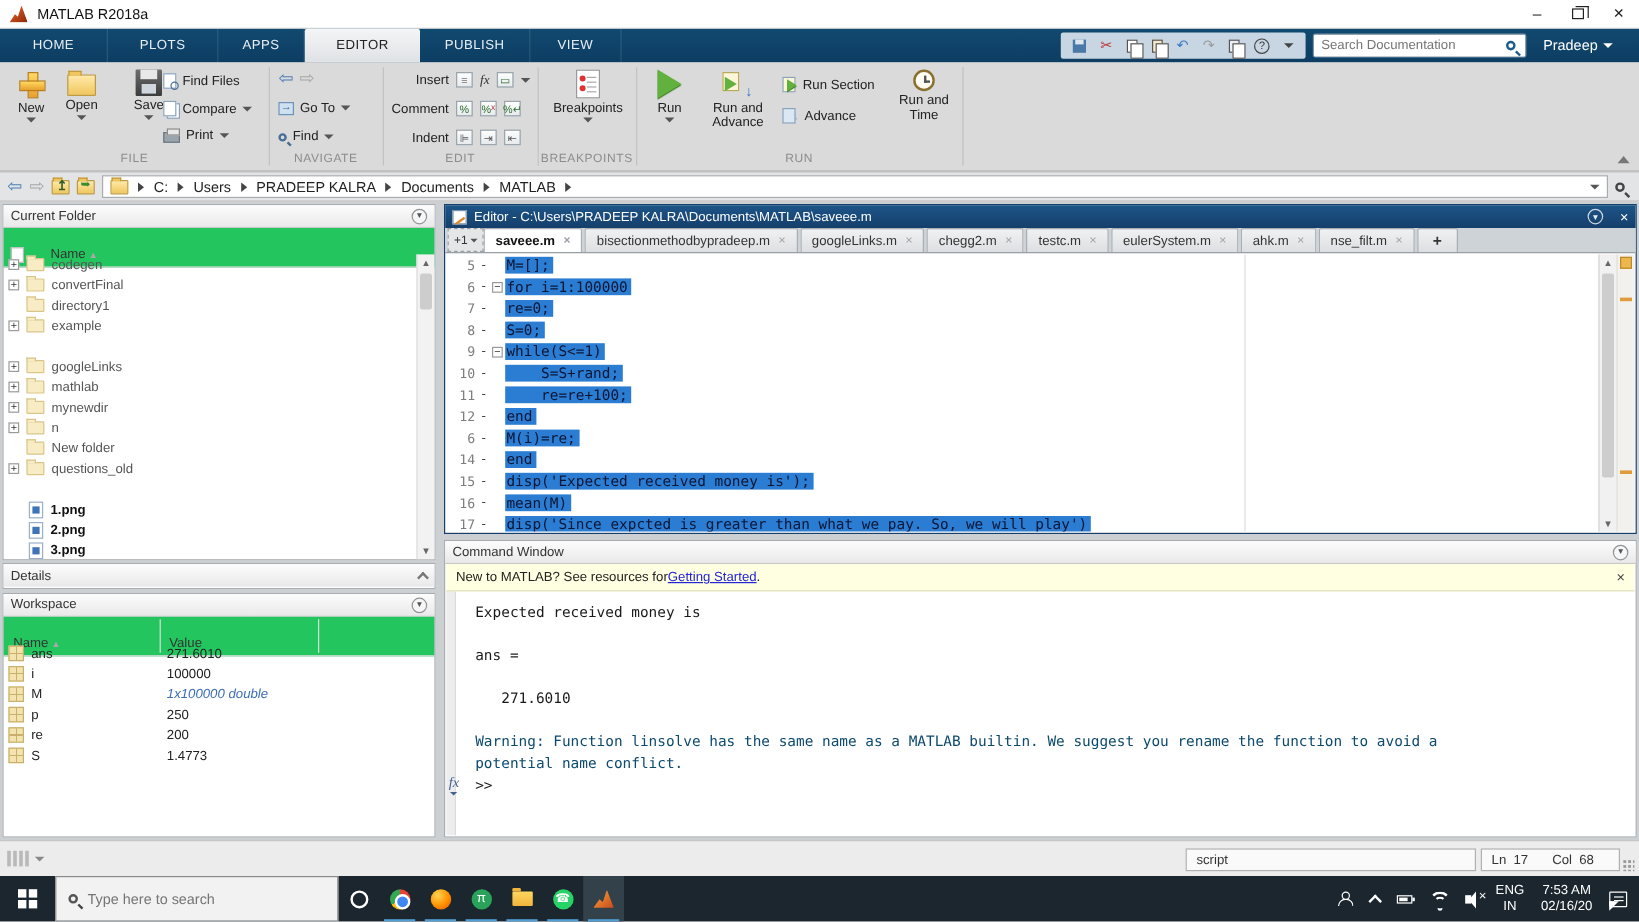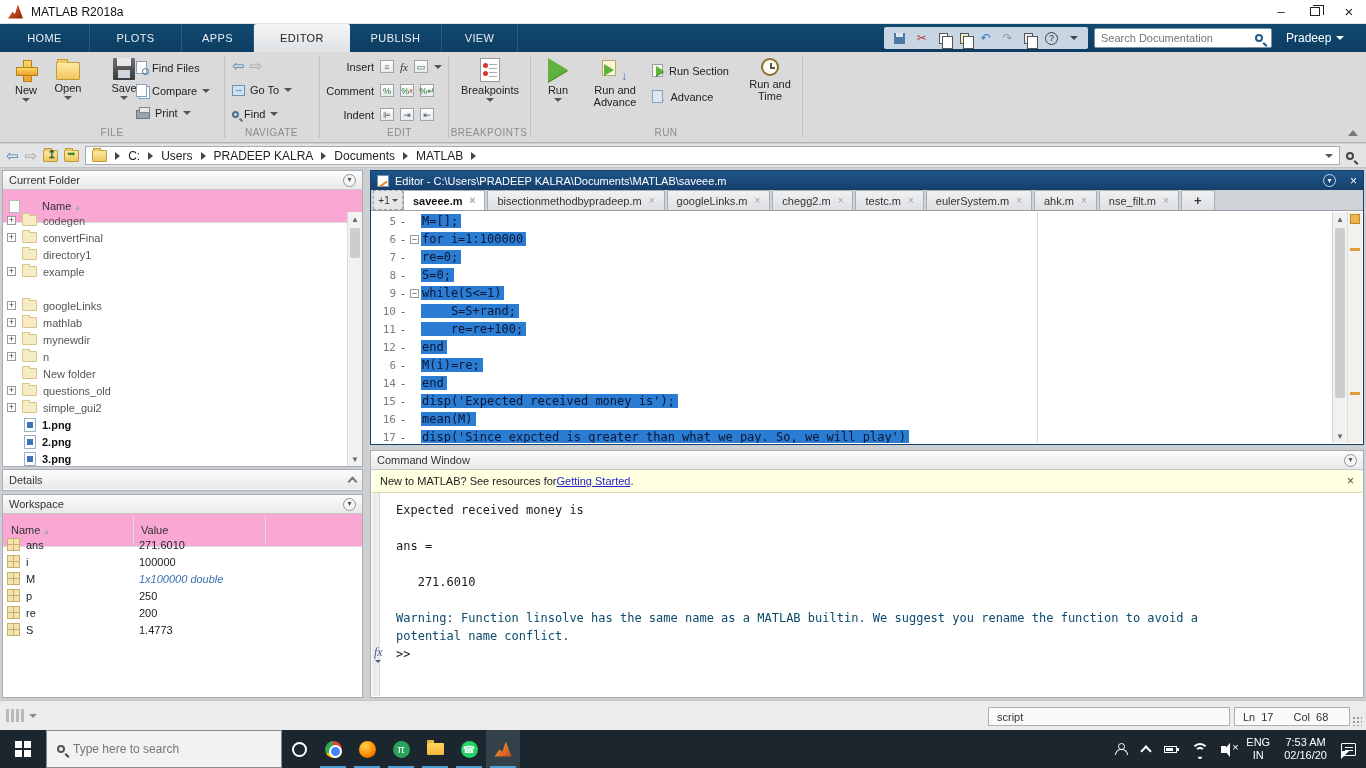--- a/index.html
+++ b/index.html
@@ -85,21 +85,21 @@
 .upfold::after{content:"↥";position:absolute;left:3px;top:-3px;color:#2c5e2c;font-size:11px;font-weight:bold}
 .grnfold::after{content:"➥";position:absolute;left:2px;top:-3px;color:#3d8b2f;font-size:10px}
 .mag-dark{width:8px;height:8px;border:2px solid #444;border-radius:50%;position:relative}
 .mag-dark::after{content:"";position:absolute;width:2px;height:5px;background:#444;transform:rotate(-45deg);left:7px;top:6px}
 
 .panel{position:absolute;background:#fff;border:1px solid #a9adb1}
 .phead{height:19px;background:linear-gradient(#fcfcfc,#e9e9e9);border-bottom:1px solid #c8c8c8;display:flex;align-items:center;padding:0 6px;font-size:11px;color:#333}
 .circ{margin-left:auto;width:13px;height:13px;border:1px solid #909498;border-radius:50%;background:#f6f6f6;display:flex;align-items:center;justify-content:center}
 .circ::before{content:"▾";font-size:8px;color:#555;line-height:1}
 .chevup{margin-left:auto;width:7px;height:7px;border-left:2px solid #777;border-top:2px solid #777;transform:rotate(45deg);margin-top:4px}
-.colhead{height:22px;border-bottom:1px solid #dcdcdc;display:flex;align-items:center;padding:16px 6px;font-size:11px;color:#333;background:#f9a8d4}
+.colhead{height:22px;border-bottom:1px solid #dcdcdc;display:flex;align-items:flex-start;padding:16px 6px;font-size:11px;color:#333;background:#22c55e}
 .sort::after{content:"▴";color:#a9a9a9;font-size:9px;margin-left:4px}
 .pageic{width:11px;height:13px;background:#fff;border:1px solid #b9b9b9;margin-right:22px}
 .cfrow{left:0;right:15px;height:17px;display:flex;align-items:center;gap:6px;padding-left:4px;font-size:11px;color:#555}
 .expander{width:9px;height:9px;border:1px solid #9a9a9a;background:#fff;font-size:9px;line-height:7px;text-align:center;color:#333;flex:0 0 auto}
 .expander::before{content:"+"}
 .noexp{width:9px;flex:0 0 auto}
 .folder-ic{width:15px;height:11px;background:#f7ecc4;border:1px solid #d9c58a;border-radius:1px;position:relative;flex:0 0 auto}
 .folder-ic::before{content:"";position:absolute;top:-3px;left:-1px;width:6px;height:2px;background:#f7ecc4;border:1px solid #d9c58a;border-bottom:none}
 .img-ic{width:12px;height:14px;background:#fff;border:1px solid #9ab0c8;position:relative;flex:0 0 auto;margin-left:2px}
 .img-ic::before{content:"";position:absolute;left:2px;top:3px;right:2px;bottom:3px;background:#3f74b8}
@@ -296,21 +296,21 @@
     <span class="mini">%</span>
     <span class="mini">%<i style="font-style:normal;color:#b33;font-size:7px">x</i></span>
     <span class="mini">%↵</span>
   </div>
   <div class="editrow" style="left:326px;top:56px">
     <span class="editlbl">Indent</span>
     <span class="mini" style="color:#555">⊫</span>
     <span class="mini" style="color:#555">⇥</span>
     <span class="mini" style="color:#555">⇤</span>
   </div>
-  <div class="rsec-label" style="left:335px;width:129px">EDIT</div>
+  <div class="rsec-label" style="left:319px;width:129px">EDIT</div>
   <span class="vsep" style="left:448px"></span>
 
   <div class="bigbtn" style="left:458px;width:64px">
       <span class="bp-ic"></span>
       <span>Breakpoints</span>
       <span class="car"></span>
     </div>
   <div class="rsec-label" style="left:448px;width:82px">BREAKPOINTS</div>
   <span class="vsep" style="left:530px"></span>
 
@@ -422,25 +422,20 @@
     <div class="cfrow ab" style="top:153px">
         <span class="noexp"></span>
         <span class="folder-ic"></span>
         <span>New folder</span>
       </div>
     <div class="cfrow ab" style="top:170px">
         <span class="expander"></span>
         <span class="folder-ic"></span>
         <span>questions_old</span>
       </div>
-    <div class="cfrow ab" style="top:187px">
-        <span class="expander"></span>
-        <span class="folder-ic"></span>
-        <span>simple_gui2</span>
-      </div>
     <div class="cfrow ab" style="top:204px">
         <span class="noexp"></span>
         <span class="img-ic"></span>
         <span class="filelabel">1.png</span>
       </div>
     <div class="cfrow ab" style="top:221px">
         <span class="noexp"></span>
         <span class="img-ic"></span>
         <span class="filelabel">2.png</span>
       </div>

